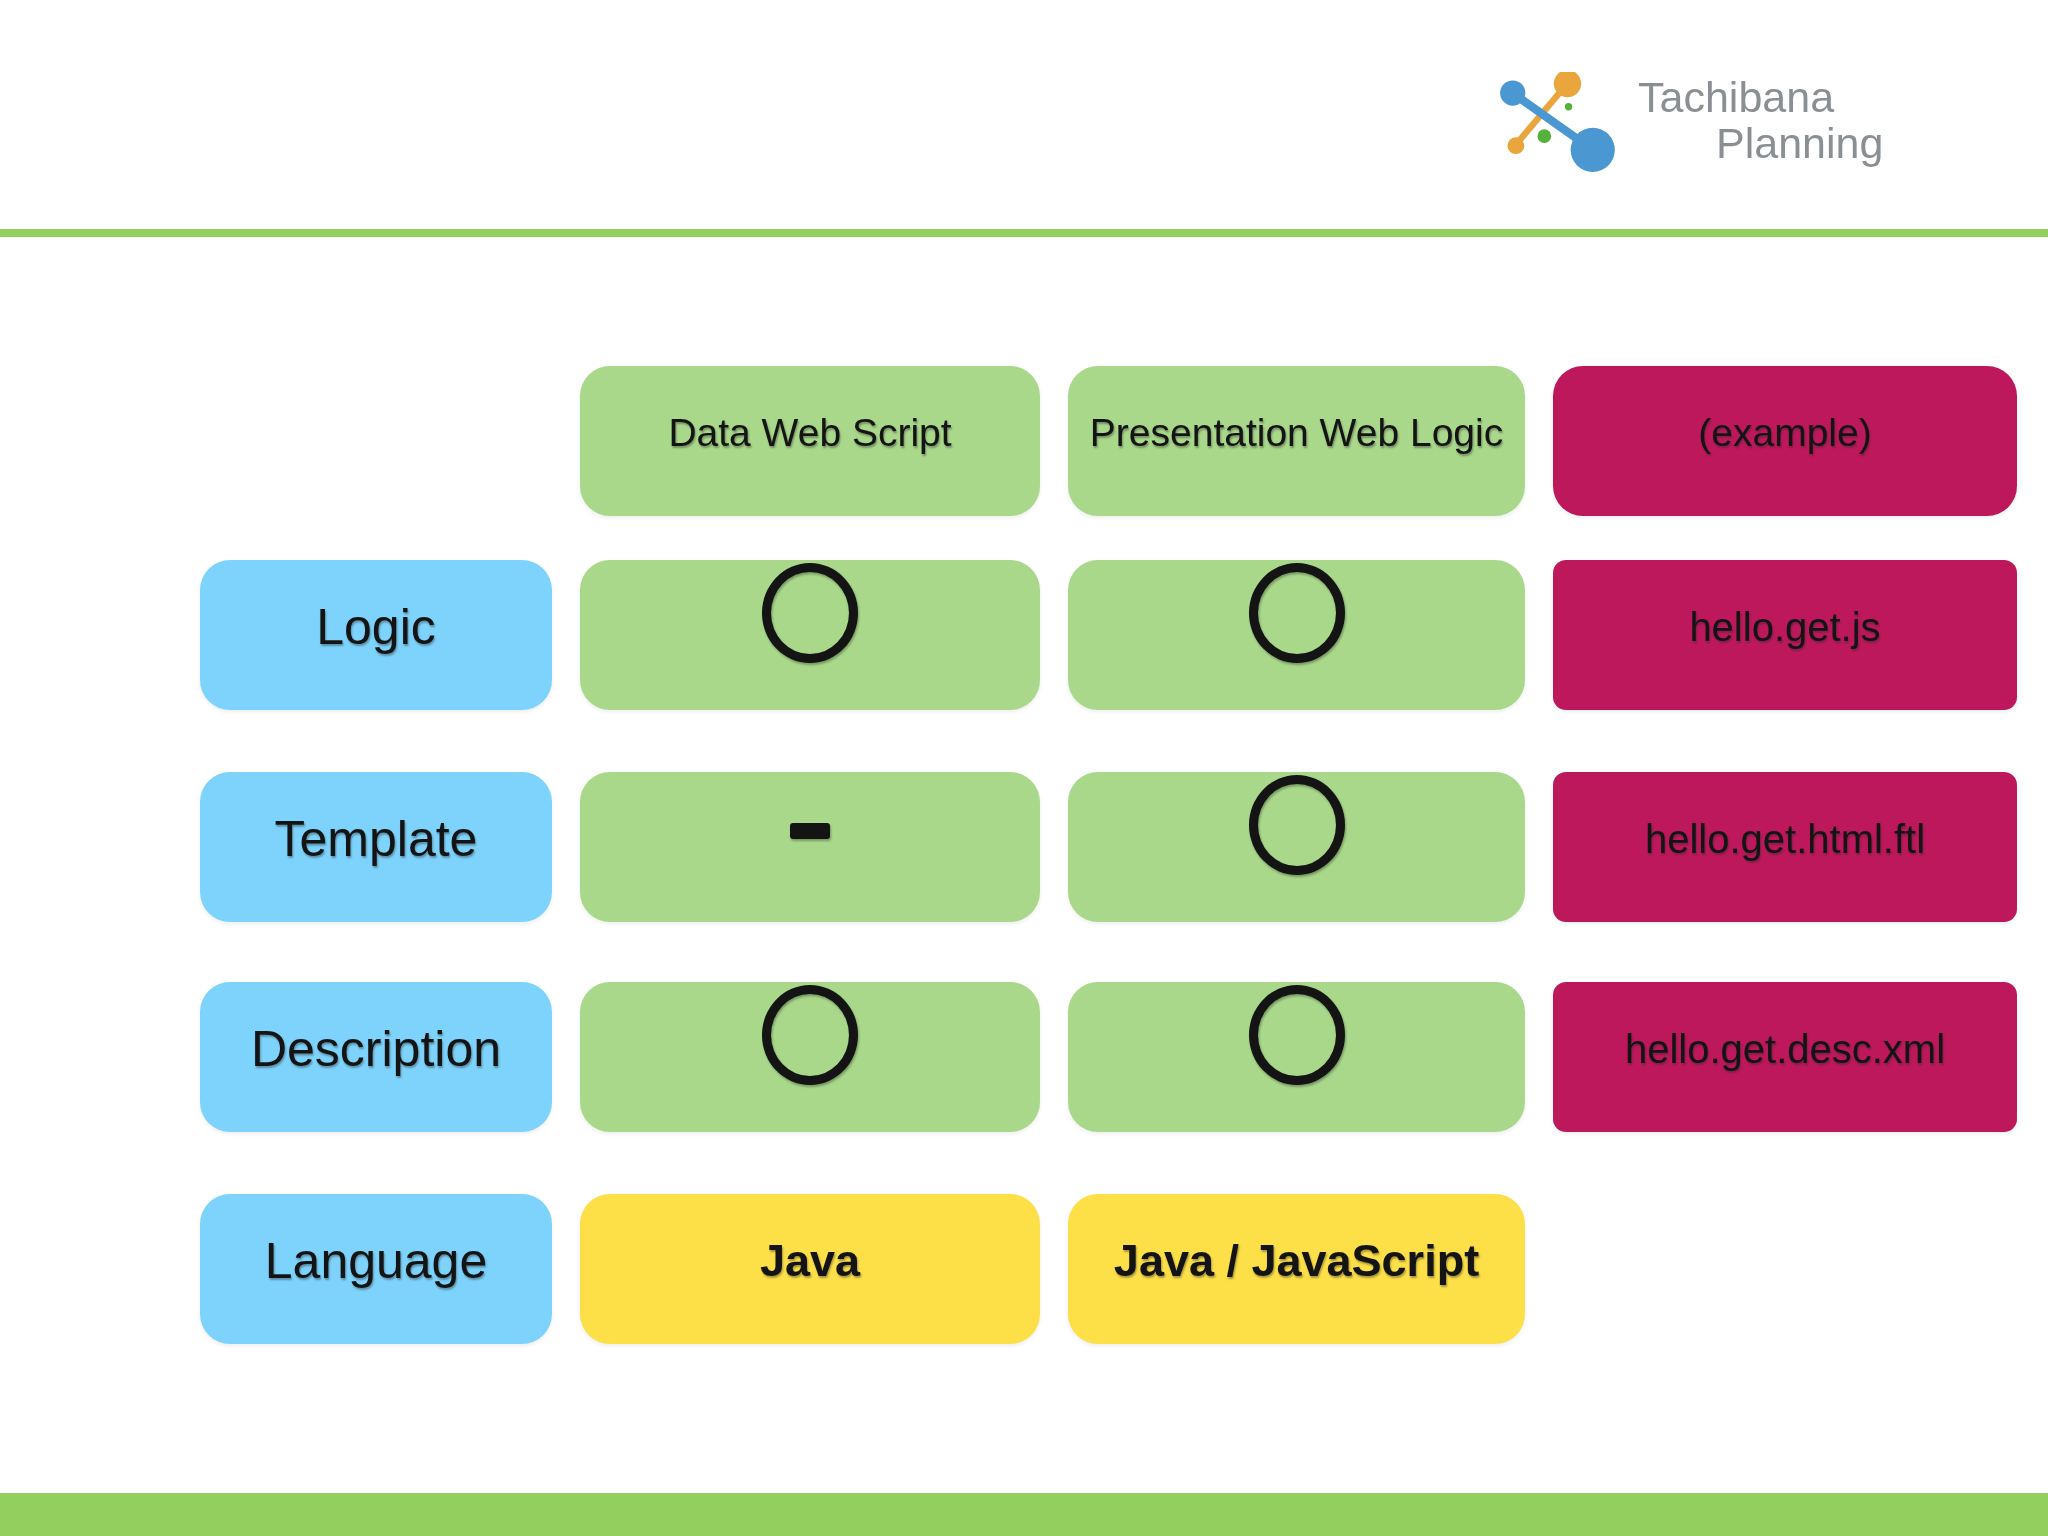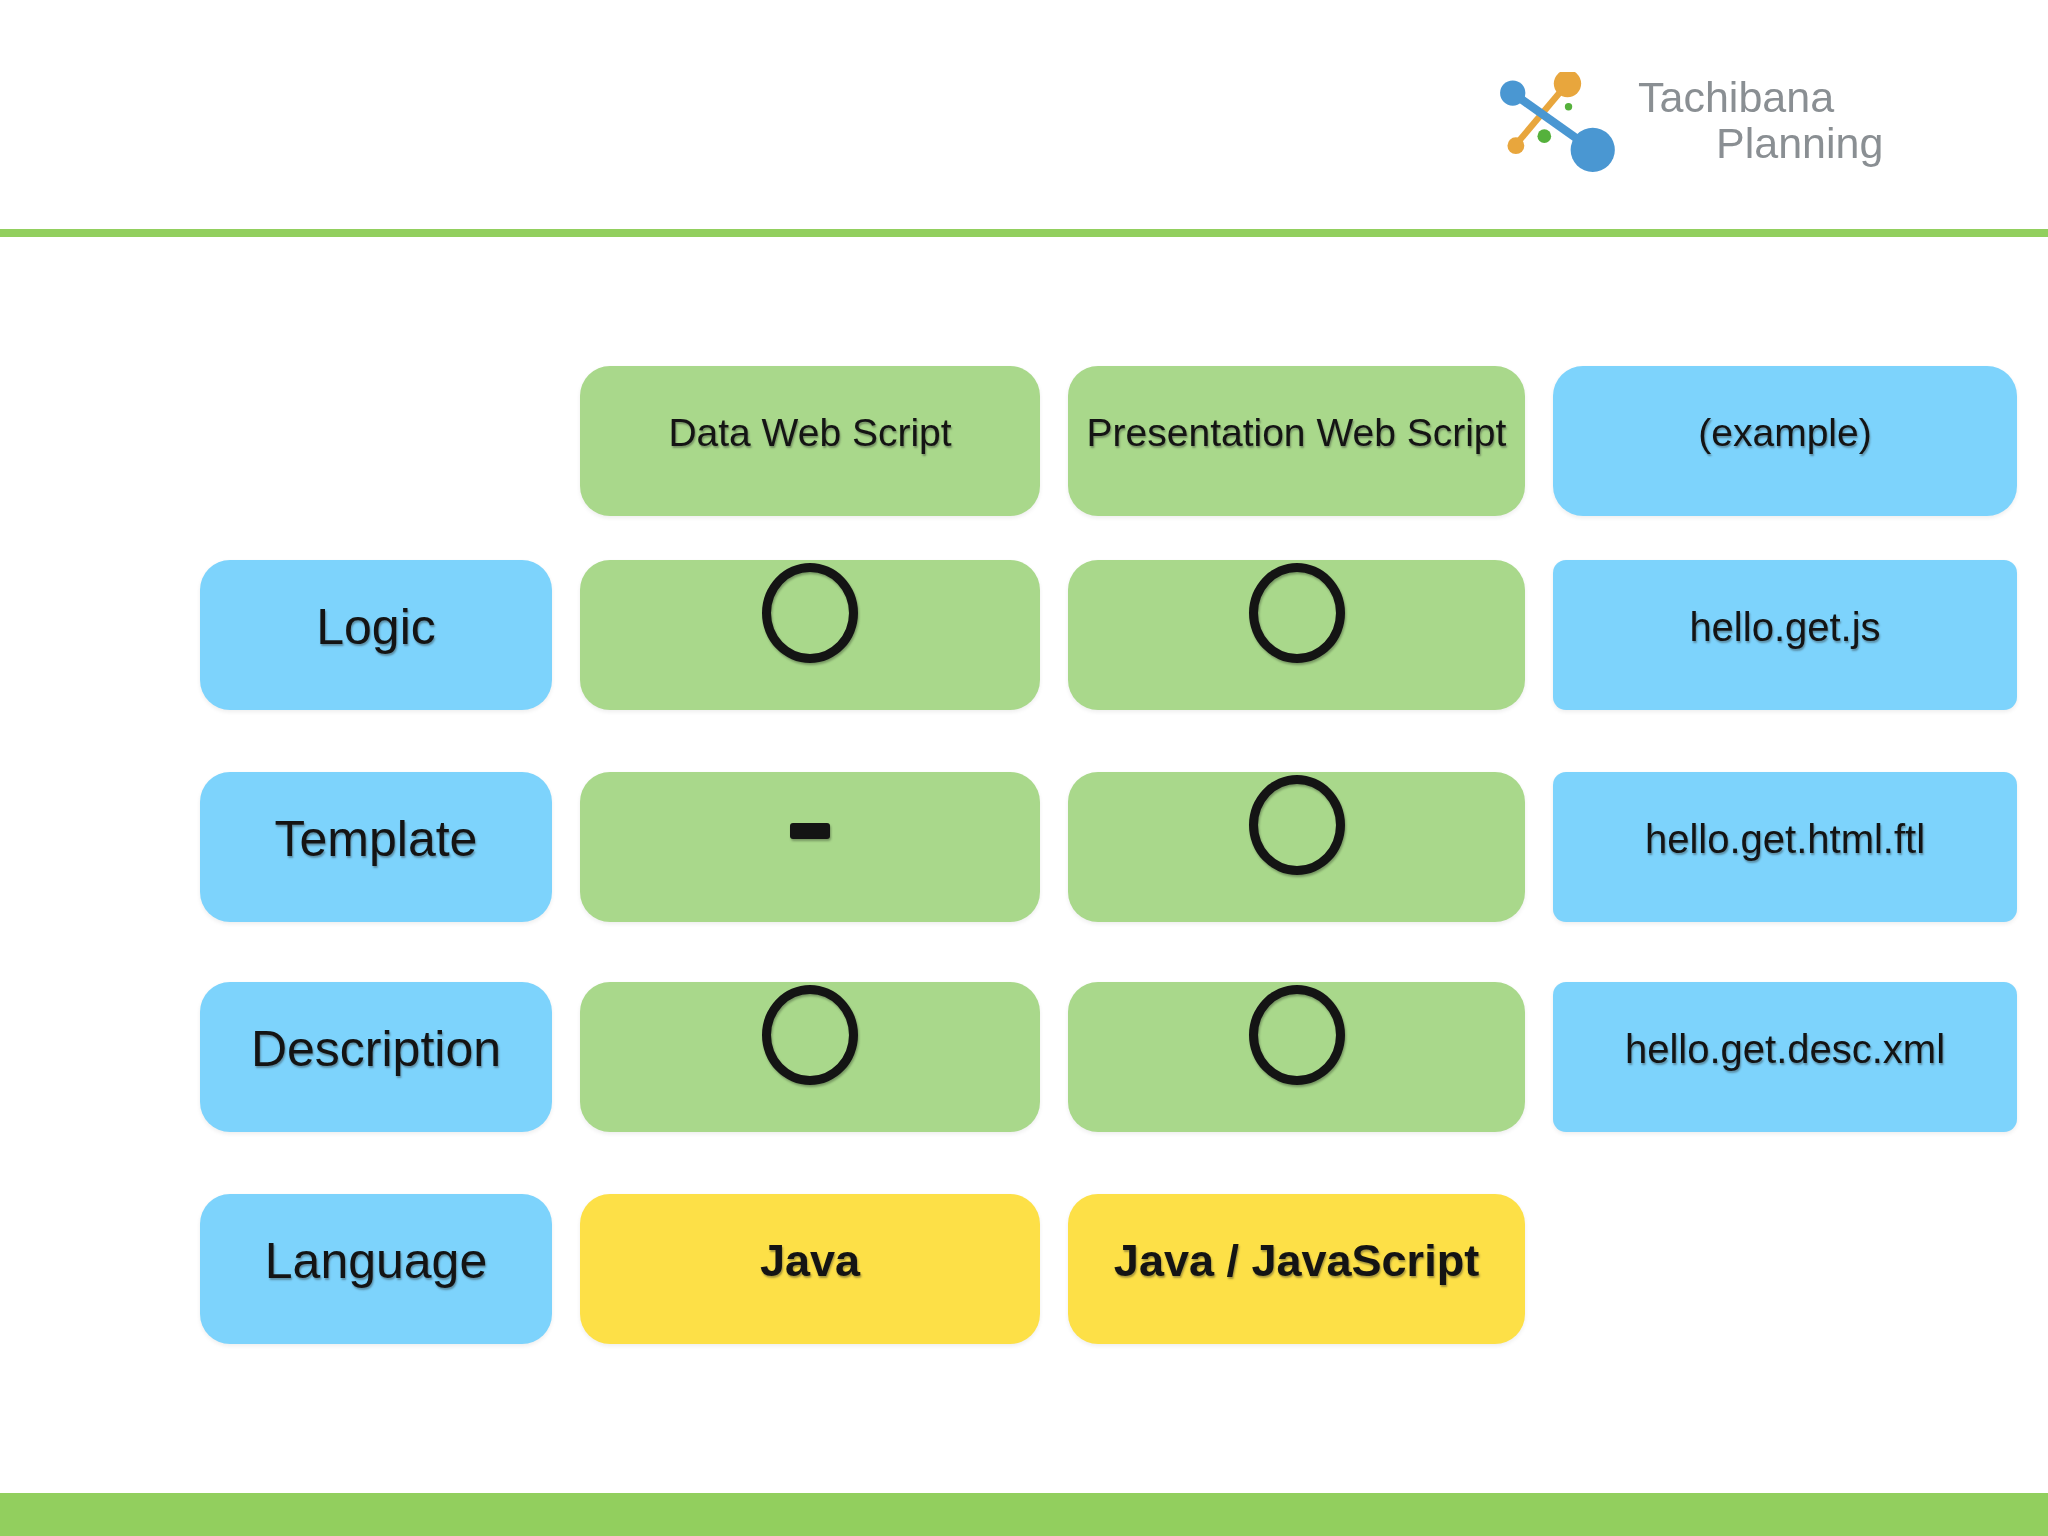--- a/index.html
+++ b/index.html
@@ -72,21 +72,21 @@
     padding-bottom: 16px;
     box-sizing: border-box;
     color: #141414;
     white-space: nowrap;
     box-shadow: 0 2px 4px rgba(0,0,0,0.07);
     text-shadow: 1px 2px 2px rgba(40,40,40,0.40);
   }
   .cell.empty { background: transparent; box-shadow: none; }
 
   .green  { background: #a9d88b; }
-  .blue   { background: #7dd3fc; }
+  .blue   { background: #be185d; }
   .yellow { background: #7dd3fc; }
   .pink   { background: #fde047; }
 
   .head-text  { font-size: 39px; }
   .row-label  { font-size: 50px; }
   .example    { font-size: 40px; border-radius: 13px; }
   .lang-value { font-size: 45px; font-weight: bold; }
 
   
   .circle-mark {
@@ -127,21 +127,21 @@
     </div>
   </div>
 
   <div class="divider"></div>
 
   <div class="table">
 
     <div class="trow header">
       <div class="cell empty"></div>
       <div class="cell green head-text">Data Web Script</div>
-      <div class="cell green head-text">Presentation Web Script</div>
+      <div class="cell green head-text">Presentation Web Logic</div>
       <div class="cell blue head-text">(example)</div>
     </div>
 
     <div class="trow logic">
       <div class="cell yellow row-label">Logic</div>
       <div class="cell green">
         <div class="circle-mark"></div>
       </div>
       <div class="cell green">
         <div class="circle-mark"></div>

